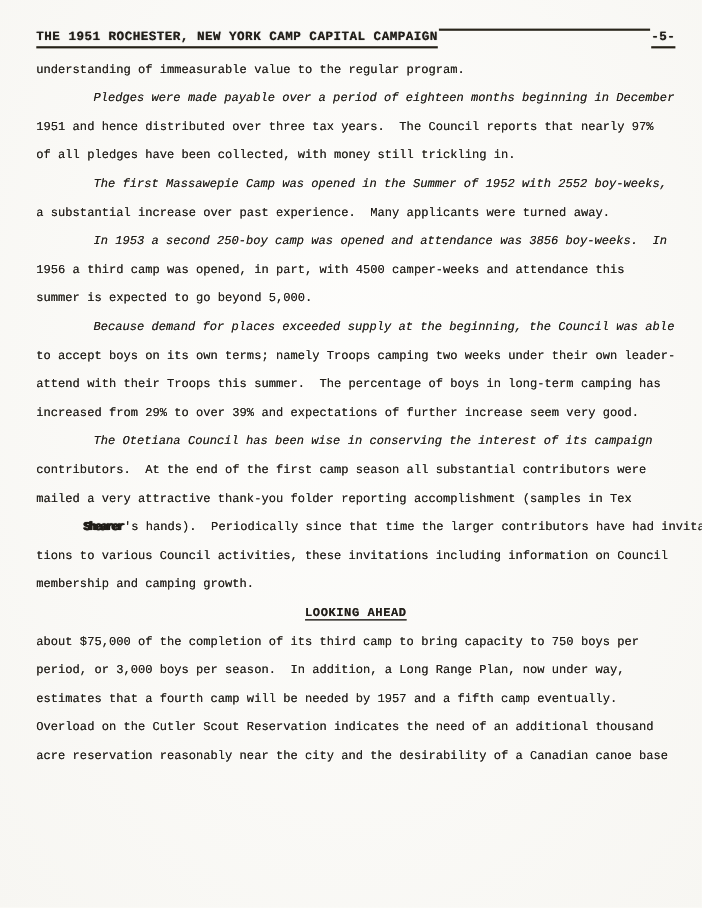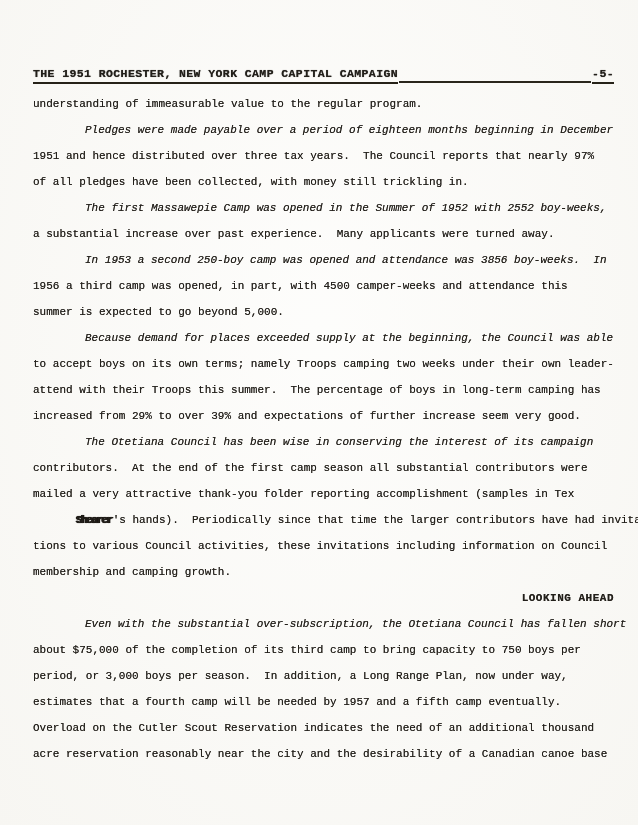--- a/index.html
+++ b/index.html
@@ -18,26 +18,24 @@
     box-sizing: border-box;
     width: 638px;
     height: 825px;
     padding: 27px 24px 0 33px;
     background:
       radial-gradient(ellipse at 50% 40%, rgba(255,255,255,0.6), rgba(0,0,0,0.015)),
       #fbfaf6;
   }
   .header {
     display: flex;
-    align-items: flex-end;
     font-size: 11.5px;
     font-weight: bold;
     letter-spacing: 0.4px;
     text-shadow: 0 0 0.7px rgba(25,22,18,0.85);
-    margin-top: 40px;
   }
   .header .title {
     white-space: nowrap;
     border-bottom: 2px solid #262218;
     padding-bottom: 2px;
   }
   .header .rule {
     flex: 1;
     height: 0;
     border-bottom: 2px solid #2a261c;
@@ -58,22 +56,23 @@
     height: 26px;
     line-height: 26px;
     text-shadow: 0 0 0.5px rgba(30,26,20,0.75);
   }
   .line.indent {
     text-indent: 52px;
     font-style: italic;
   }
   .line.heading {
     white-space: normal;
-    text-align: right;
+    text-align: center;
     font-weight: bold;
+    text-decoration: underline;
     text-underline-offset: 3px;
     letter-spacing: 0.5px;
   }
   .smudge {
     font-weight: bold;
     letter-spacing: -1.5px;
     filter: blur(0.7px);
     text-shadow: 0.8px 0 0 #1a1712, -0.8px 0 0 #1a1712, 0 0 1px #1a1712;
     padding-right: 1px;
     padding-left: 43px;
@@ -102,20 +101,19 @@
       <div class="line">to accept boys on its own terms; namely Troops camping two weeks under their own leader-</div>
       <div class="line">attend with their Troops this summer.  The percentage of boys in long-term camping has</div>
       <div class="line">increased from 29% to over 39% and expectations of further increase seem very good.</div>
       <div class="line indent">The Otetiana Council has been wise in conserving the interest of its campaign</div>
       <div class="line">contributors.  At the end of the first camp season all substantial contributors were</div>
       <div class="line">mailed a very attractive thank-you folder reporting accomplishment (samples in Tex</div>
       <div class="line"><span class="smudge">Shearer</span>'s hands).  Periodically since that time the larger contributors have had invita-</div>
       <div class="line">tions to various Council activities, these invitations including information on Council</div>
       <div class="line">membership and camping growth.</div>
       <div class="line heading">LOOKING AHEAD</div>
-      <div class="line indent">Even with the substantial over-subscription, the Otetiana Council has fallen short</div>
       <div class="line">about $75,000 of the completion of its third camp to bring capacity to 750 boys per</div>
       <div class="line">period, or 3,000 boys per season.  In addition, a Long Range Plan, now under way,</div>
       <div class="line">estimates that a fourth camp will be needed by 1957 and a fifth camp eventually.</div>
       <div class="line">Overload on the Cutler Scout Reservation indicates the need of an additional thousand</div>
       <div class="line">acre reservation reasonably near the city and the desirability of a Canadian canoe base</div>
     </div>
 </div>
 
 </body></html>

